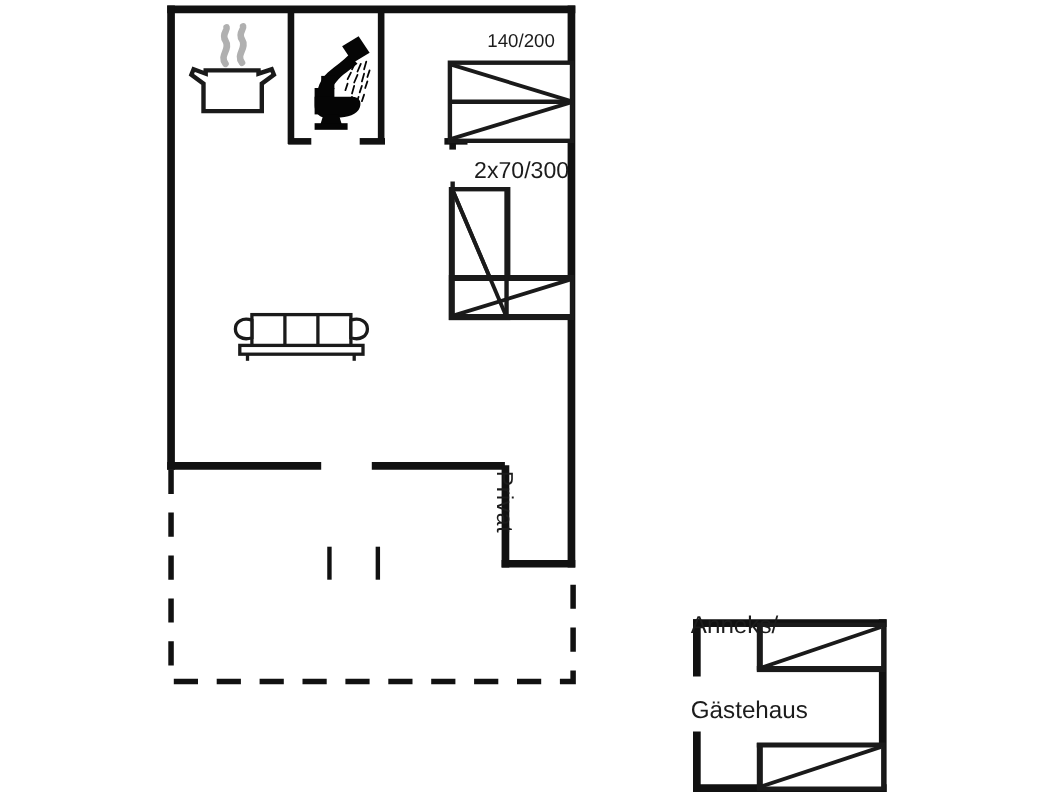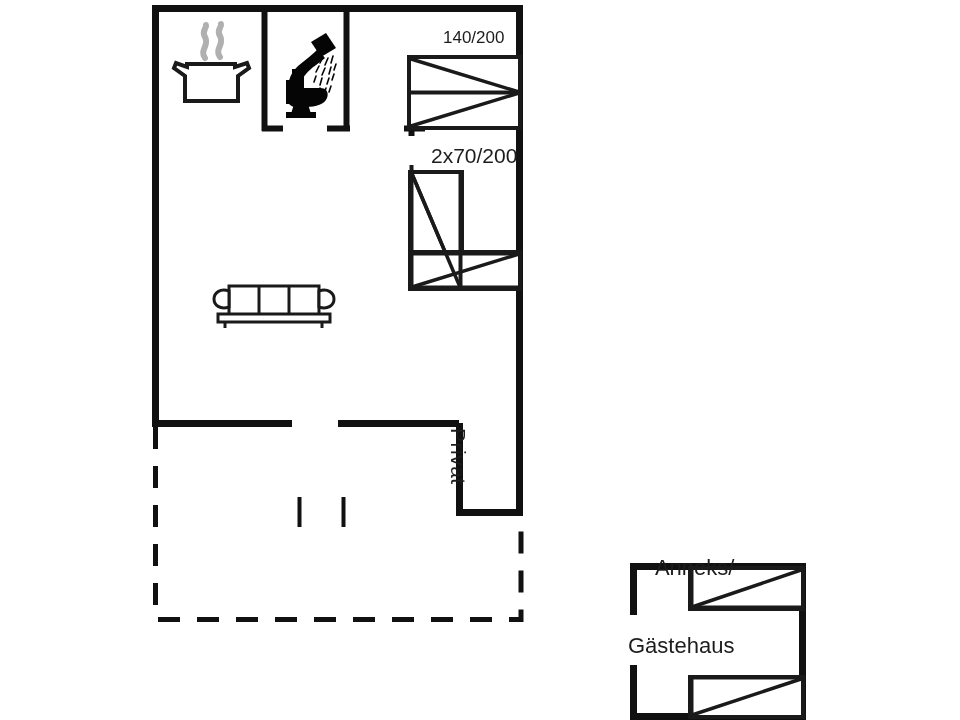--- a/index.html
+++ b/index.html
@@ -109,21 +109,20 @@
     top: 428px;
     font-size: 21px;
     transform: rotate(90deg);
     transform-origin: left top;
     letter-spacing: 0.5px;
   }
   #label-annex {
     left: 628px;
     top: 503px;
     font-size: 22px;
-    text-align: right;
   }
   #label-annex .annex-line {
     display: block;
   }
 </style>
 </head>
 <body>
 
 <div id="plan-root">
 
@@ -286,21 +285,21 @@
       <rect class="bed-outline" x="690" y="677" width="113" height="40"></rect>
       <line class="bed-line-thin" x1="692" y1="715" x2="801" y2="679"></line>
       <line class="bed-line" x1="688" y1="677.5" x2="804" y2="677.5"></line>
       <line class="bed-line" x1="691.5" y1="676" x2="691.5" y2="718"></line>
     </g>
 
   </svg>
 
   <div class="label-text" id="label-bed-140">140/200</div>
 
-  <div class="label-text" id="label-bed-70">2x70/200</div>
+  <div class="label-text" id="label-bed-70">2x70/300</div>
 
   <div class="label-text" id="label-privat">Privat</div>
 
   <div class="label-text" id="label-annex">
     <span class="annex-line">Anneks/</span>
     <span class="annex-line">Gästehaus</span>
   </div>
 
 </div>
 

